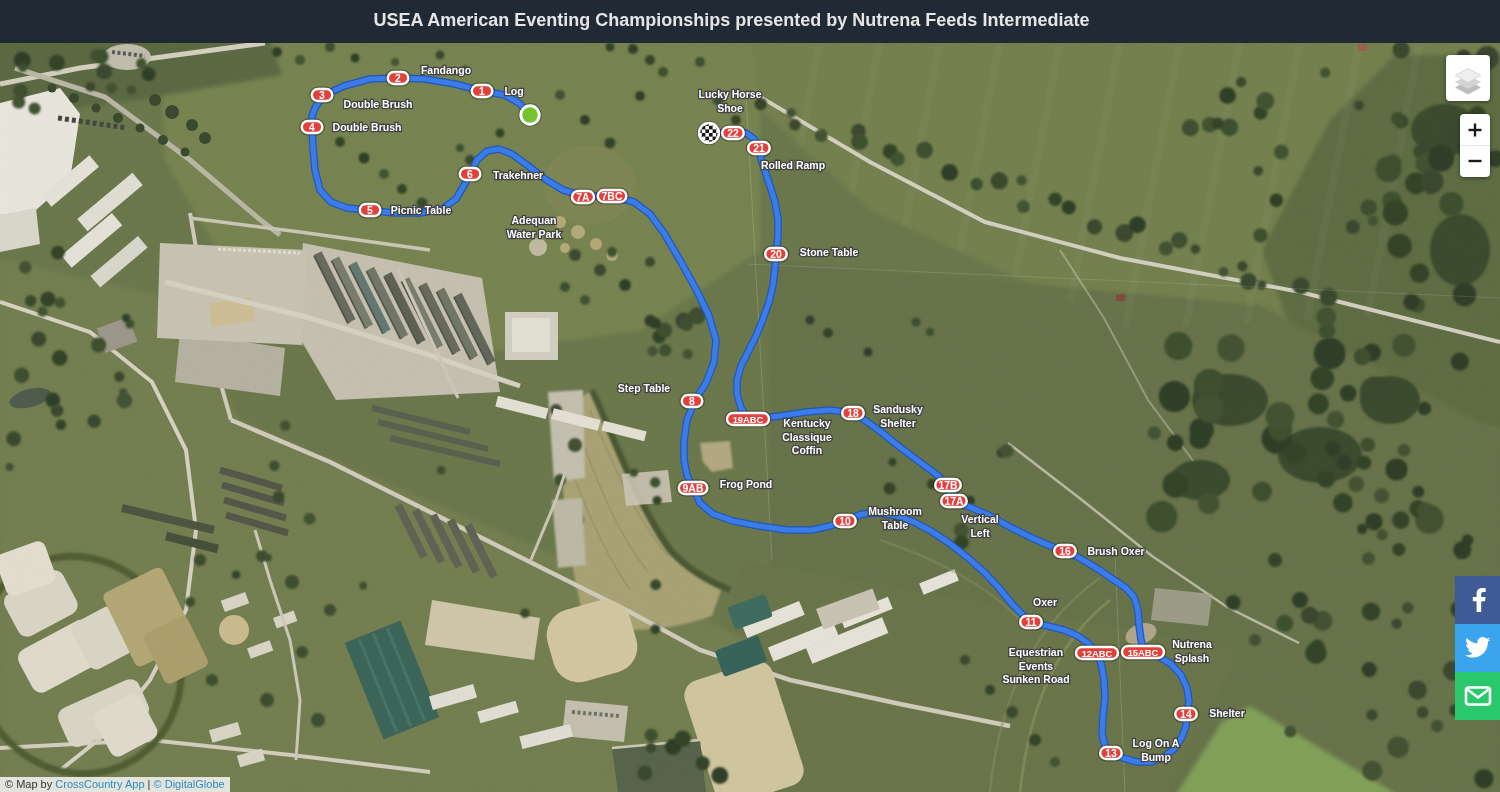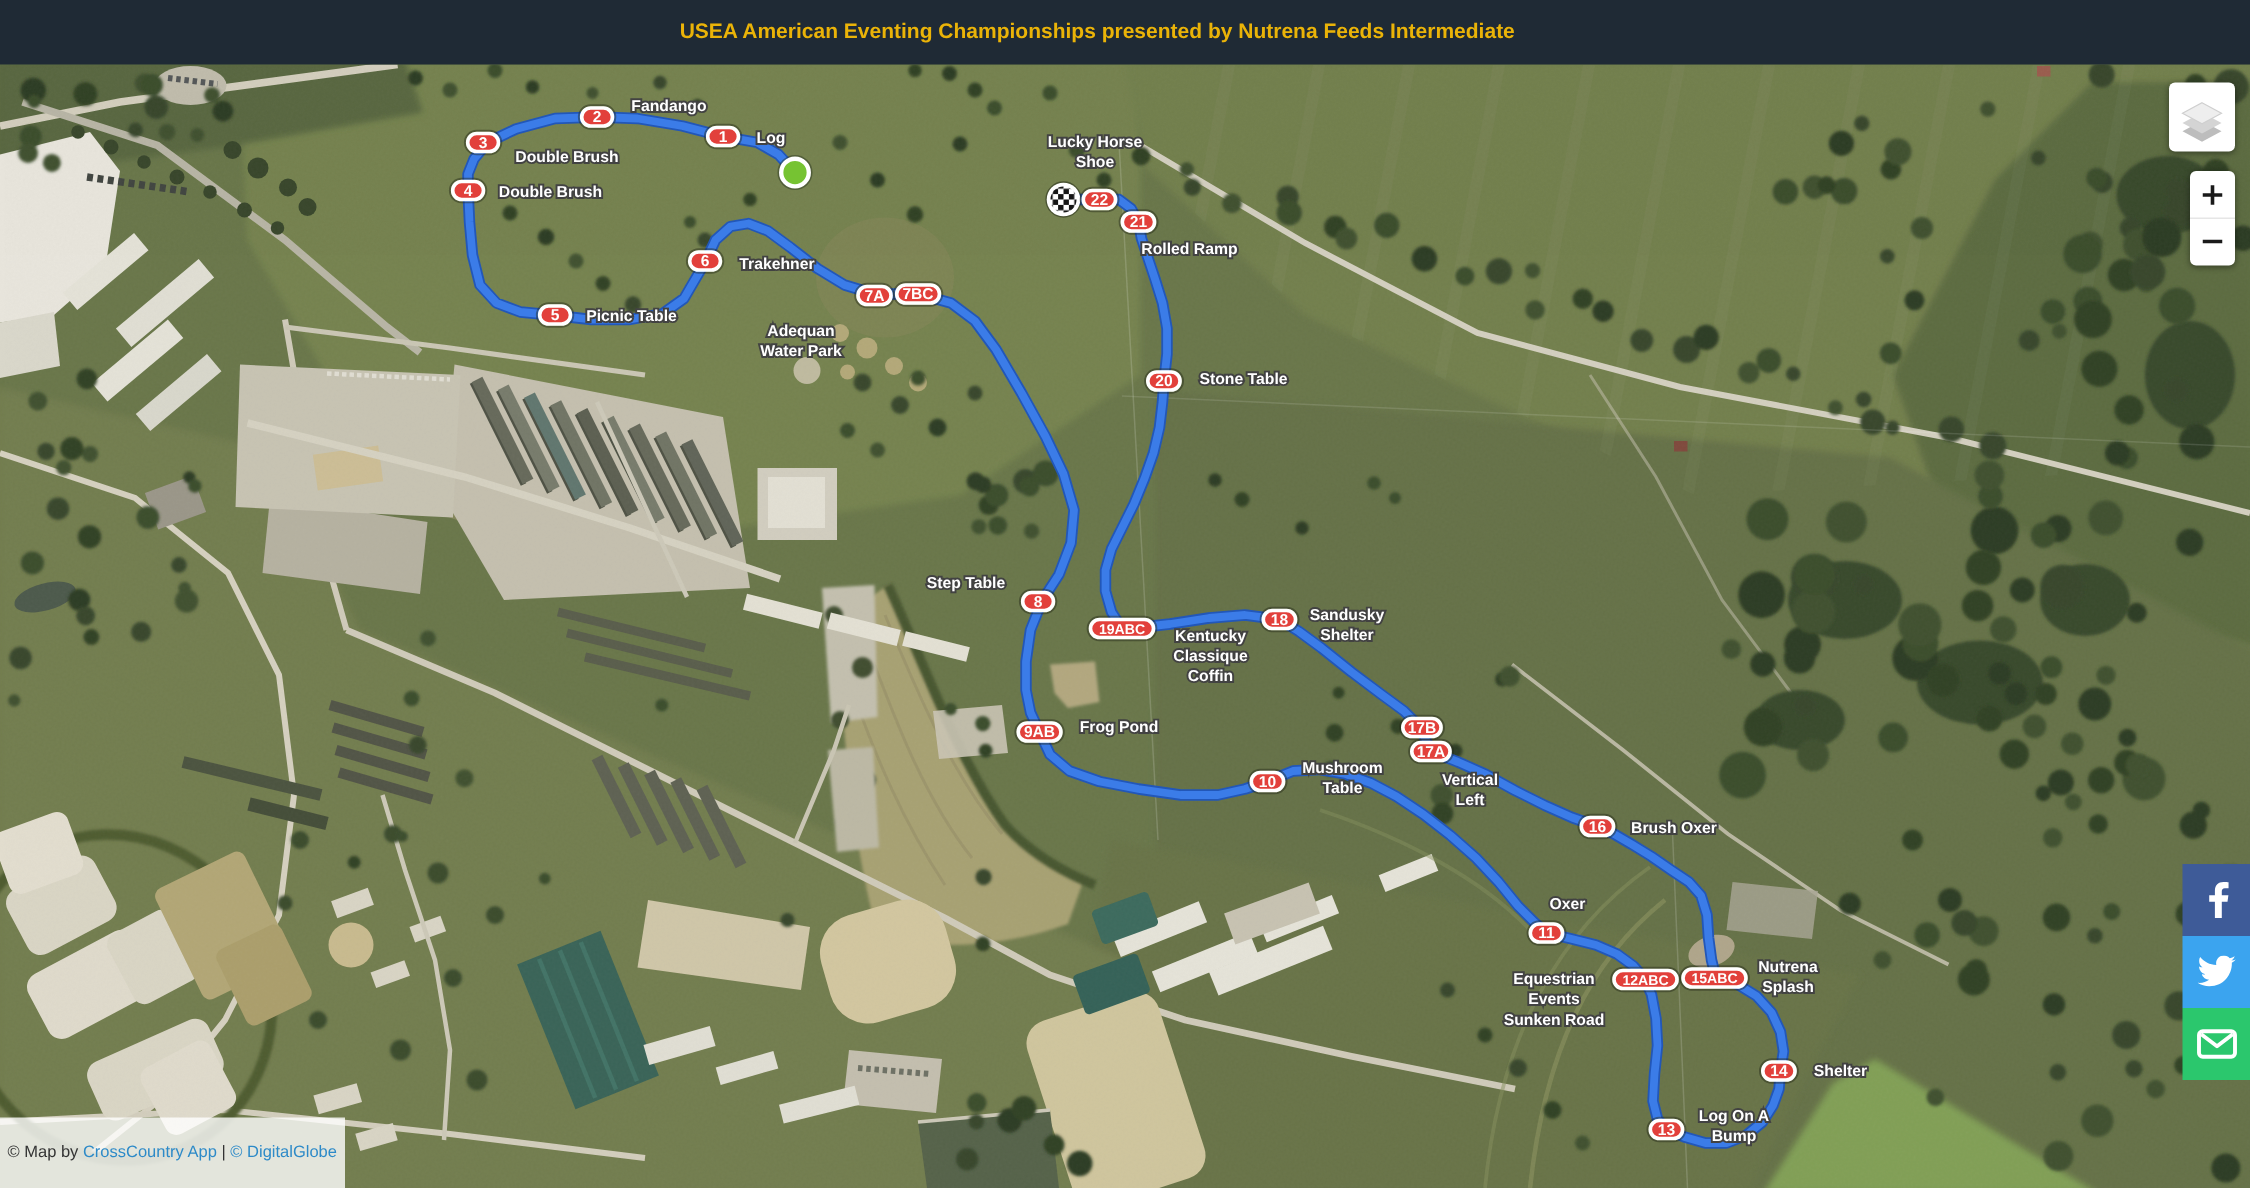--- a/index.html
+++ b/index.html
@@ -1,22 +1,22 @@
 <!DOCTYPE html>
 <html><head>
 <meta charset="utf-8">
 <style>
 html,body{margin:0;padding:0;width:1500px;height:792px;overflow:hidden;background:#66754a;font-family:"Liberation Sans",sans-serif;}
 #wrap{position:relative;width:1500px;height:792px;}
-#hdr{position:absolute;left:0;top:0;width:1500px;height:43px;background:#1f2a35;color:#eab308;display:flex;align-items:center;justify-content:center;font-size:14px;font-weight:bold;padding-right:37px;width:1463px;box-sizing:content-box;padding-bottom:3px;height:40px;}
+#hdr{position:absolute;left:0;top:0;width:1500px;height:43px;background:#1f2a35;color:#e5e5e5;display:flex;align-items:center;justify-content:center;font-size:18px;font-weight:bold;padding-right:37px;width:1463px;box-sizing:content-box;padding-bottom:3px;height:40px;}
 .mapbtn{position:absolute;background:#fff;border-radius:4px;box-shadow:0 1px 4px rgba(0,0,0,0.45);}
 #layersbtn{left:1446px;top:55px;width:44px;height:46px;}
 #zoomctl{left:1460px;top:114px;width:30px;height:63px;}
 .social{position:absolute;left:1455px;width:45px;height:48px;display:flex;align-items:center;justify-content:center;}
-#attr{position:absolute;left:0;bottom:0;height:15px;line-height:15px;background:rgba(255,255,255,0.8);font-size:11px;color:#333;padding:16px 5px;white-space:nowrap;}
+#attr{position:absolute;left:0;bottom:0;height:15px;line-height:15px;background:rgba(255,255,255,0.8);font-size:11px;color:#333;padding:0 5px;white-space:nowrap;}
 #attr a{color:#2d8ac8;text-decoration:none;}
 </style>
 </head>
 <body>
 <div id="wrap">
 <svg id="map" xmlns="http://www.w3.org/2000/svg" width="1500" height="749" viewBox="0 43 1500 749" style="position:absolute;left:0;top:43px;">
 <defs>
 <filter id="soft" x="-40%" y="-40%" width="180%" height="180%">
           <feGaussianBlur stdDeviation="1.1"></feGaussianBlur>
         </filter>

